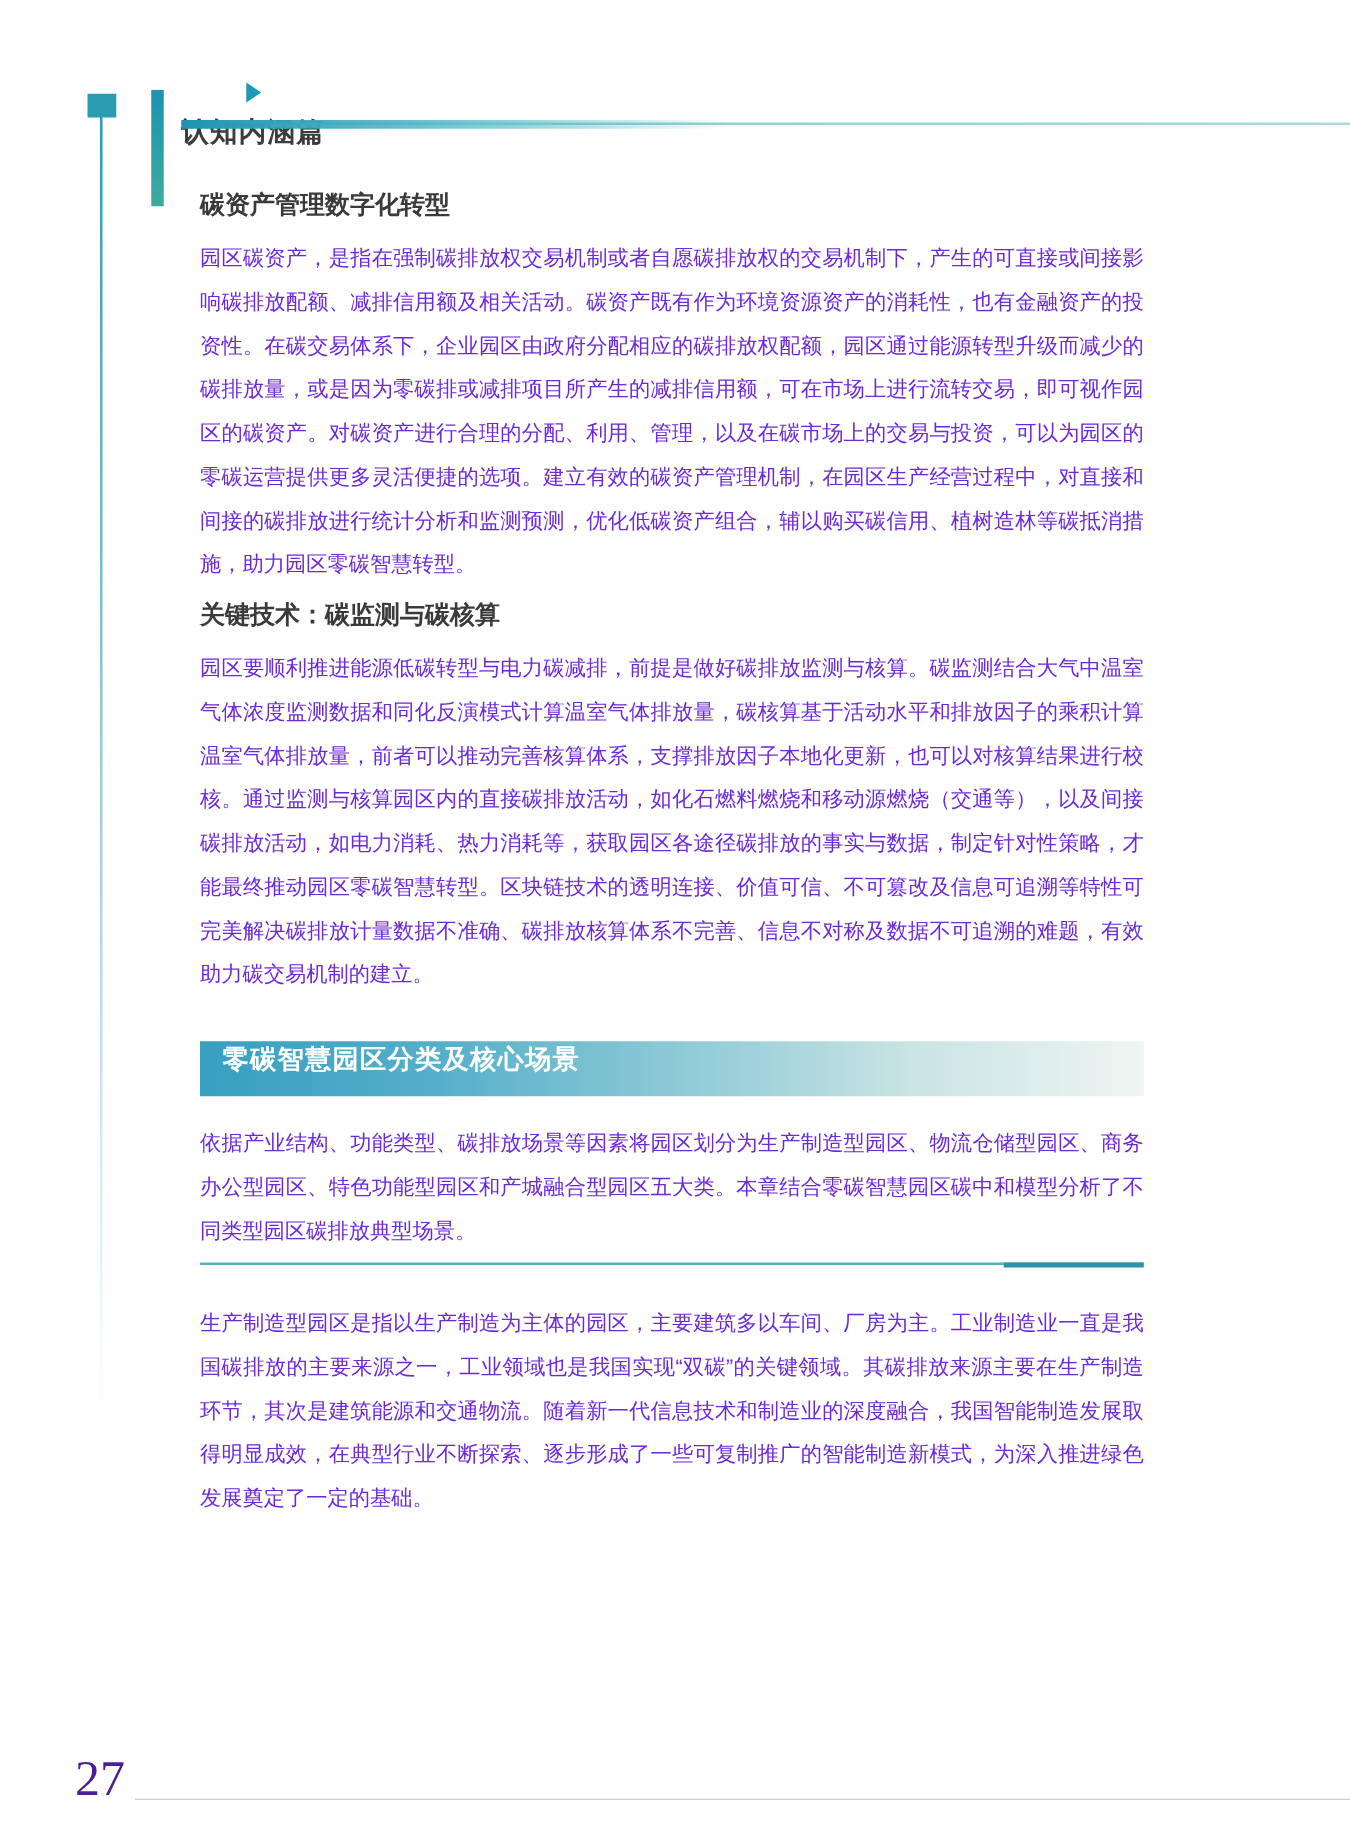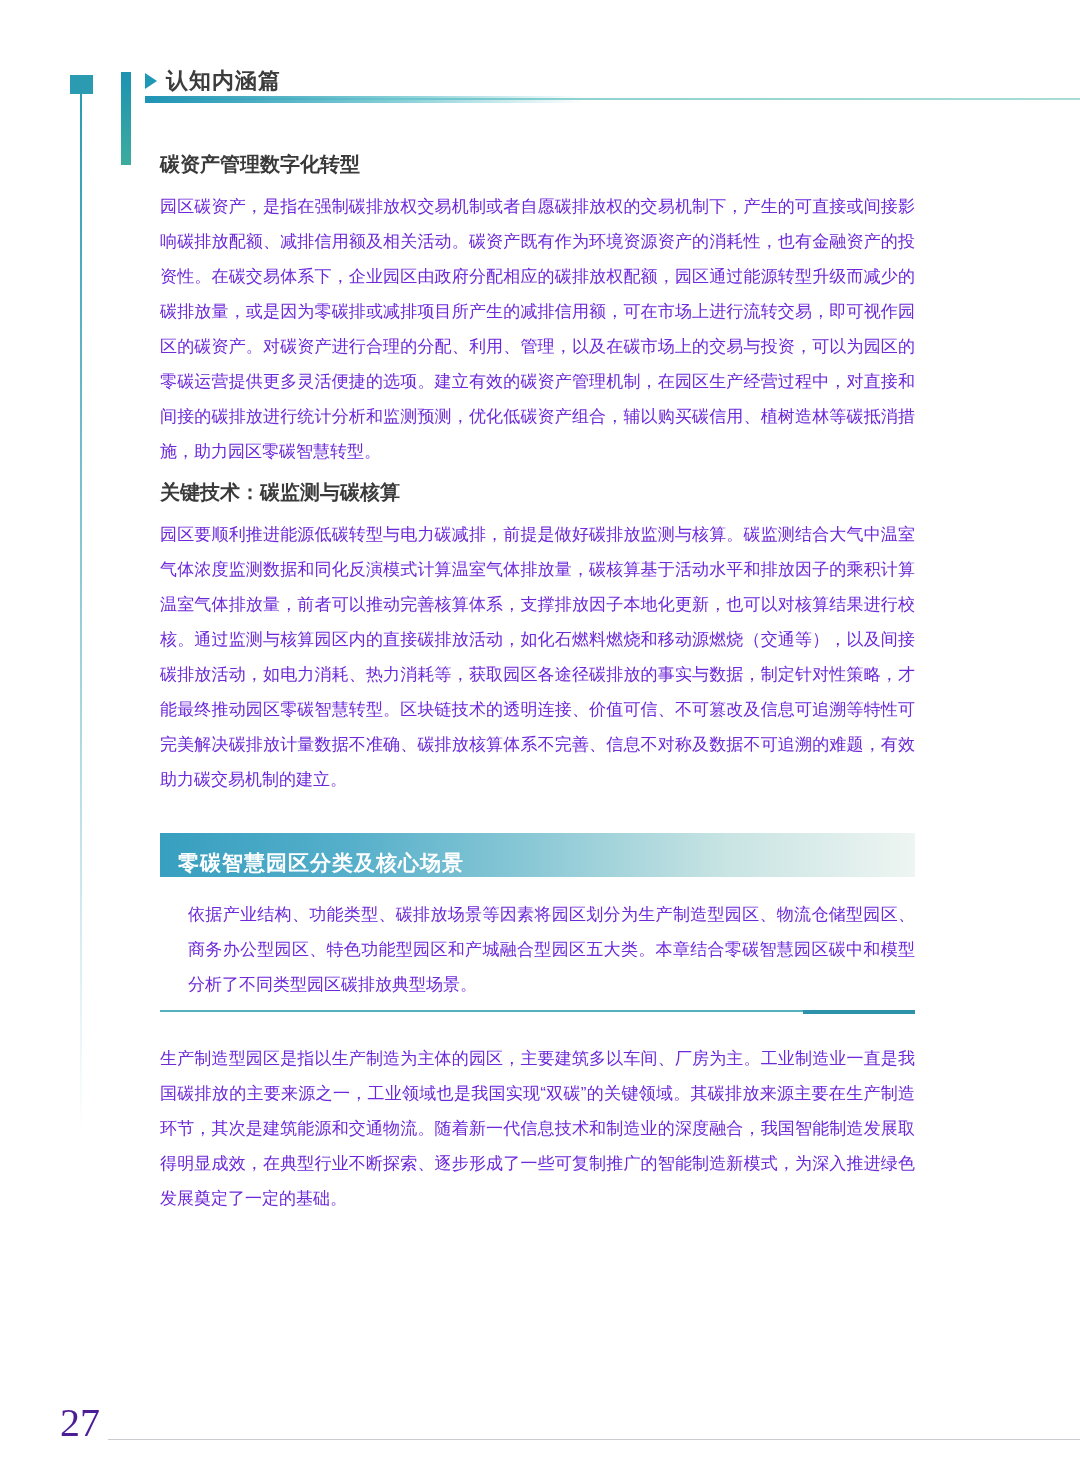--- a/index.html
+++ b/index.html
@@ -27,21 +27,21 @@
   }
   .deco-bar {
     position: absolute; left: 121px; top: 72px;
     width: 10px; height: 93px;
     background: linear-gradient(180deg, #1d92b2 0%, #3dac9e 100%);
   }
 
   
   .page-header {
     position: absolute; left: 145px; top: 66px;
-    display: flex; align-items: center; gap: 9px;
+    display: flex; align-items: center; gap: 9px; flex-direction: column;
   }
   .chapter-arrow {
     width: 0; height: 0;
     border-top: 8px solid transparent;
     border-bottom: 8px solid transparent;
     border-left: 12px solid #1f98b6;
   }
   .chapter-title {
     font-size: 22px; font-weight: bold; color: #3c3c3c;
     letter-spacing: 1px;
@@ -67,28 +67,28 @@
   .section-heading.second { margin-top: 11px; }
   .body-text {
     font-size: 17px; line-height: 35px; color: #6d28d9;
     text-align: justify; text-justify: inter-ideograph;
   }
 
   
   .banner {
     margin-top: 36px; height: 44px; width: 100%;
     background: linear-gradient(90deg, #379fc0 0%, #55afca 25%, #8cc9d6 50%, #c8e4e3 75%, #eef5f2 100%);
-    display: flex; align-items: flex-end;
+    display: flex; align-items: flex-start;
     padding-left: 18px;
   }
   .banner-title {
     color: #ffffff; font-size: 21px; font-weight: bold;
     letter-spacing: 1px;
   }
-  .intro-text { margin-top: 20px; margin-left: 28px; }
+  .intro-text { margin-top: 20px; }
 
   
   .sub-heading {
     margin-top: 22px;
     font-size: 19px; line-height: 26px; font-weight: bold;
     color: #2f9fb3; letter-spacing: 1px;
   }
   @supports ((-webkit-background-clip: text) or (background-clip: text)) {
     .sub-heading {
       background: linear-gradient(90deg, #49a96a 0%, #36a2ab 45%, #2f9cc0 100%);

